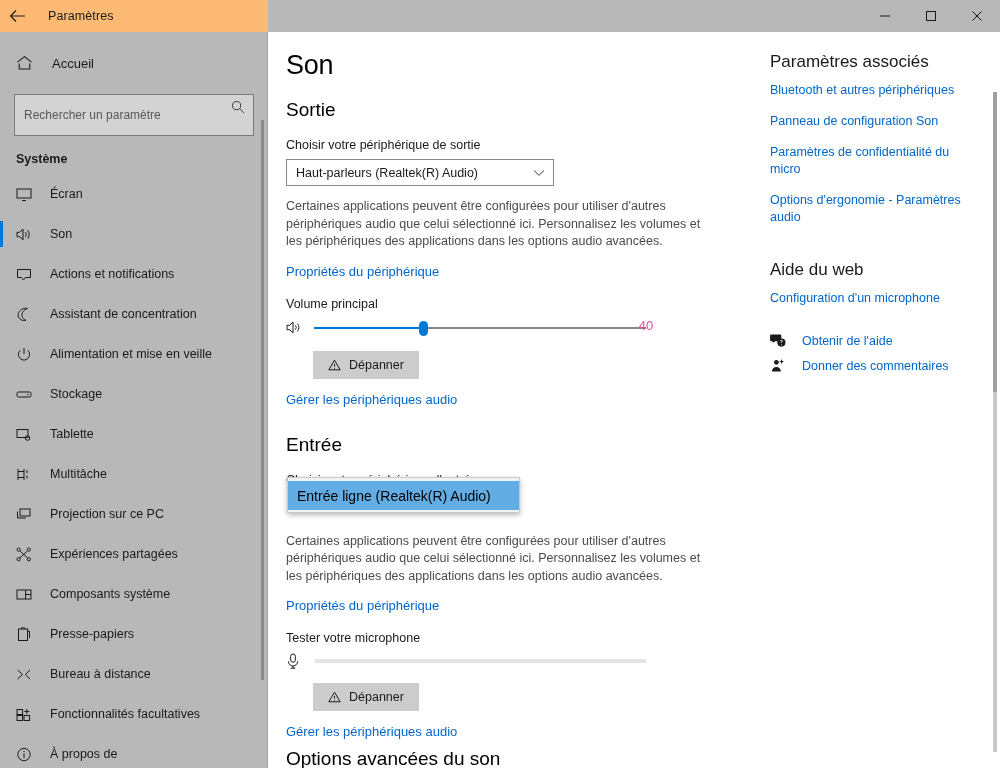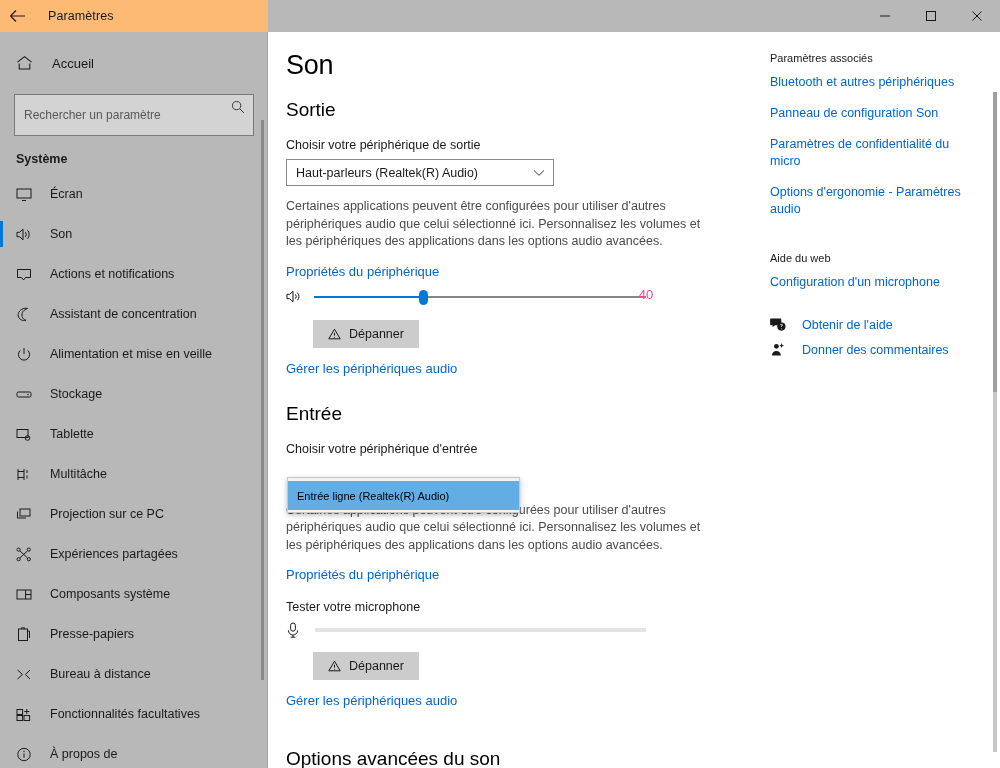--- a/index.html
+++ b/index.html
@@ -211,31 +211,31 @@
     width: 233px;
     background:#f2f2f2;
     border:1px solid #c9c9c9;
     box-shadow: 0 2px 5px rgba(0,0,0,.28);
     z-index: 40;
     padding-top: 3px; padding-bottom: 2px;
   }
   .dd-item {
     height: 29px; display:flex; align-items:center;
     padding-left: 9px;
-    font-size:11px; color:#1a1a1a;
+    font-size:14px; color:#1a1a1a;
   }
   .dd-item.active { background:#63ade5; color:#000; }
 
   
   .rail {
     position:absolute; top: 52px; left: 770px;
     width: 215px;
   }
   .rail-head {
-    font-size:11px; color:#1a1a1a; font-weight:normal;
+    font-size:17px; color:#1a1a1a; font-weight:normal;
     margin-bottom: 10px;
   }
   .rail-head.second { margin-top: 34px; }
   .rail-link {
     font-size:12.5px; color:#0066cc; line-height:17px;
     margin-bottom: 14px; display:block; width: 205px;
   }
   .rail-foot { margin-top: 26px; }
   .rail-foot-row {
     display:flex; align-items:center; margin-bottom: 10px;
@@ -508,20 +508,21 @@
           <svg width="12" height="8" viewBox="0 0 12 8" fill="none" stroke="currentColor" stroke-width="1">
               <path d="M1 1.5L6 6.3l5-4.8"></path>
             </svg>
         </span>
       </div>
 
       <div class="desc">Certaines applications peuvent être configurées pour utiliser d'autres périphériques audio que celui sélectionné ici. Personnalisez les volumes et les périphériques des applications dans les options audio avancées.</div>
 
       <a class="link">Propriétés du périphérique</a>
 
+      <div class="field-label">Volume principal</div>
 
       <div class="slider-row">
         <span class="sld-ic">
           <svg width="17" height="15" viewBox="0 0 17 15" fill="none" stroke="currentColor" stroke-width="1">
             <path d="M1 5.3h2.6L7 2.2v10.6L3.6 9.7H1z" stroke-linejoin="round"></path>
             <path d="M9.4 5.4a3.2 3.2 0 010 4.2"></path>
             <path d="M11.4 3.7a6 6 0 010 7.6"></path>
           </svg>
         </span>
         <span class="sld-track">

